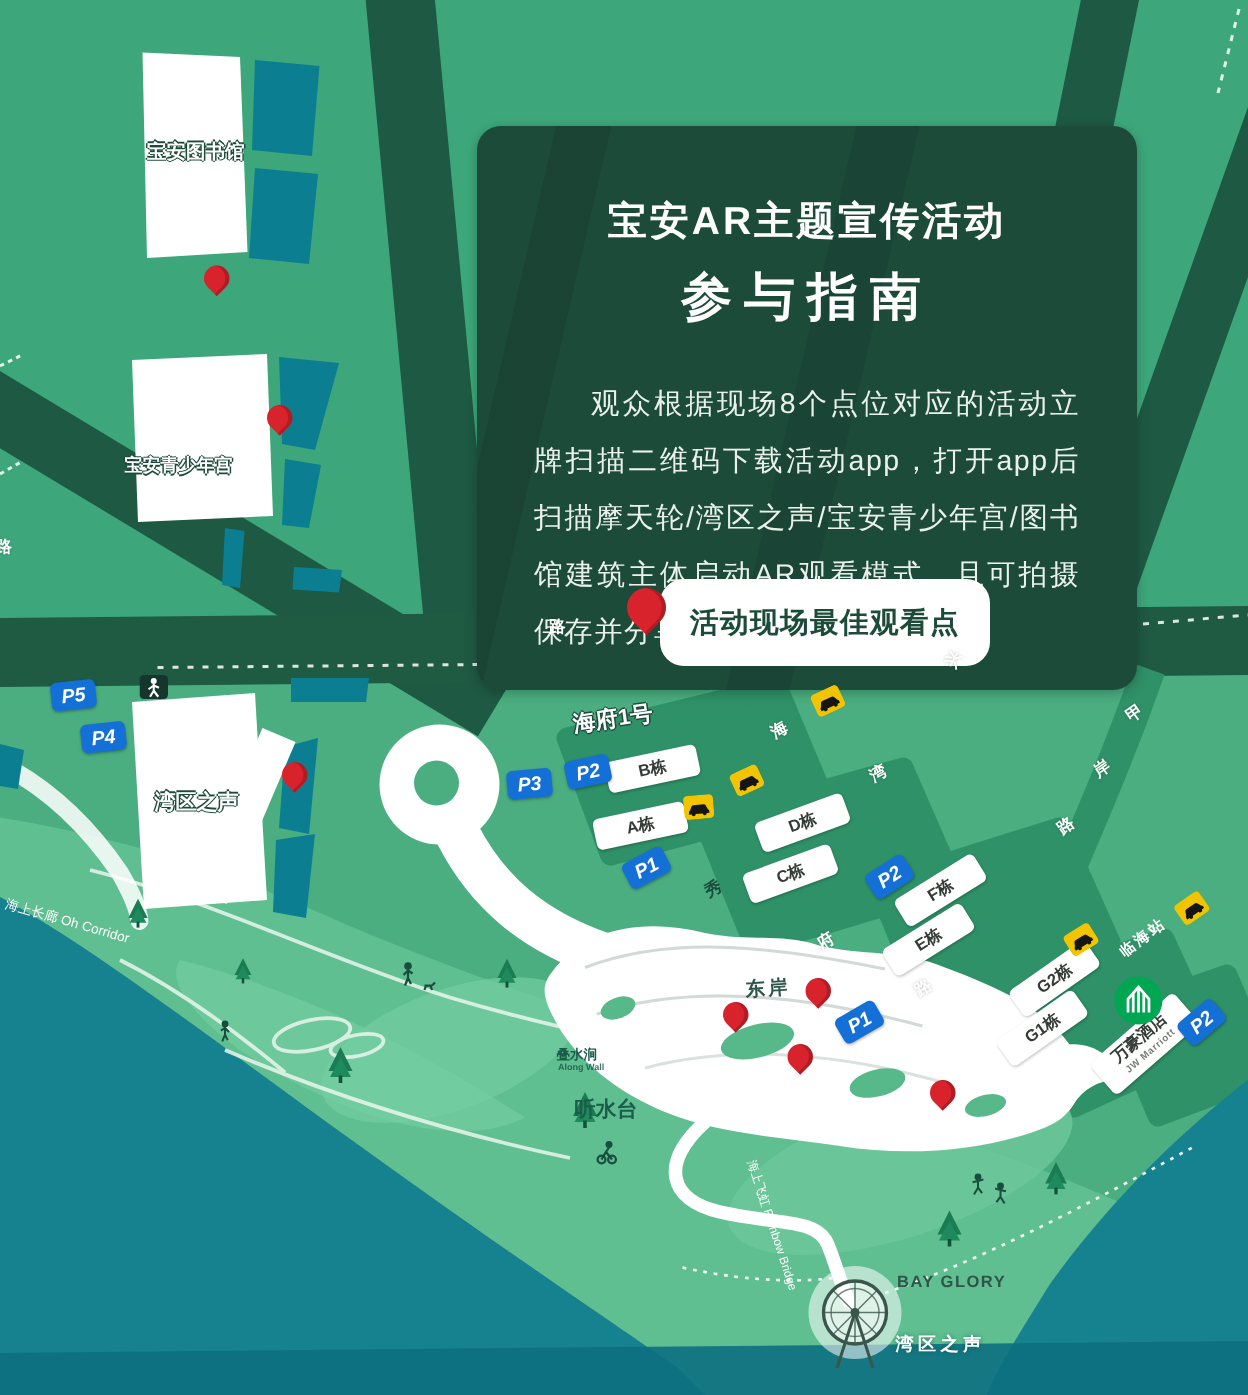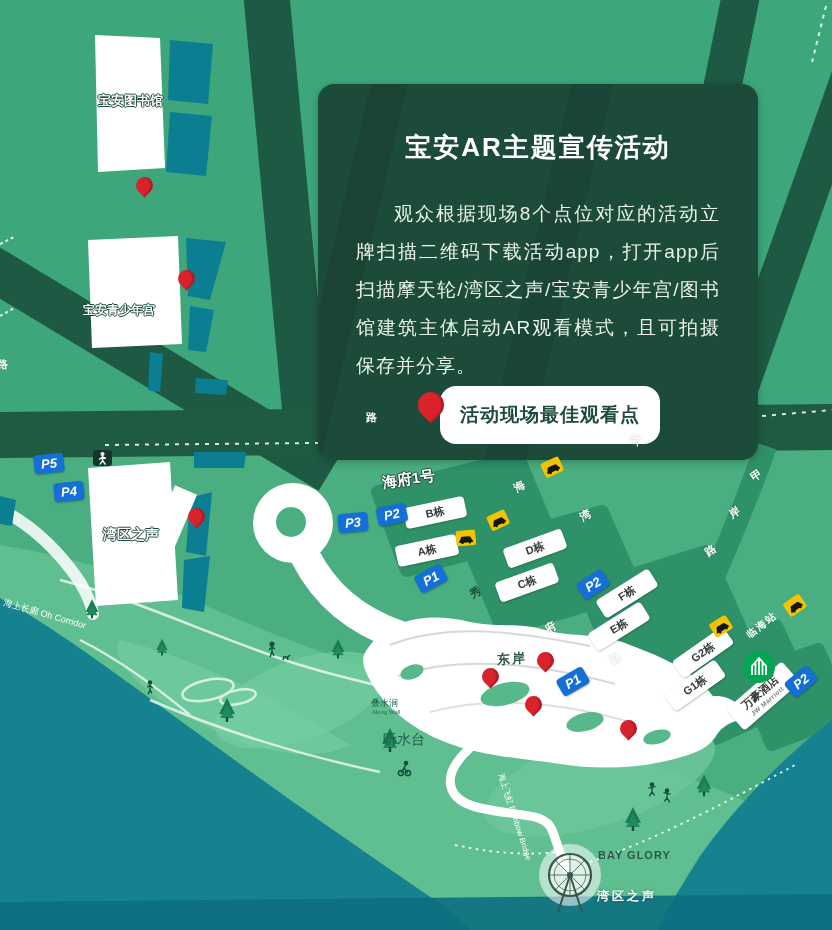--- a/index.html
+++ b/index.html
@@ -39,21 +39,21 @@
      font-size:13px;line-height:17px;padding:1px 7px;border-radius:4px;
      box-shadow:0 1px 2px rgba(0,0,0,.3);transform:rotate(var(--r,0deg));}
   .icon{position:absolute;transform:rotate(var(--r,0deg));}
 
   
   .t{position:absolute;transform:rotate(var(--r,0deg));white-space:nowrap;}
   .outl{color:#fff;font-weight:bold;
         text-shadow:-1px 0 #1d4b3a,1px 0 #1d4b3a,0 -1px #1d4b3a,0 1px #1d4b3a;}
   .rc{position:absolute;color:#fff;font-weight:bold;font-size:11px;
       transform:rotate(var(--r,0deg));text-shadow:0 0 2px rgba(0,0,0,.25);}
-  .parktxt{color:#1c5c4a;font-weight:normal;}
+  .parktxt{color:#1c5c4a;font-weight:bold;}
 </style>
 </head>
 <body>
 
 <div class="stage">
 
 <svg class="base" width="832" height="930" viewBox="0 0 832 930">
 
   <rect x="0" y="0" width="832" height="930" fill="#4aae80"></rect>
   <rect x="0" y="0" width="832" height="412" fill="#3da77b"></rect>
@@ -222,20 +222,21 @@
   <g fill="#fff">
     <polygon points="95,35 160,38 165,168 98,172"></polygon>
     <polygon points="88,240 178,236 182,344 92,348"></polygon>
     <polygon points="88,468 170,462 178,600 96,606"></polygon>
   </g>
   <line x1="186" y1="490" x2="140" y2="598" stroke="#fff" stroke-width="24"></line>
 </svg>
 
 <div class="panel">
   <h1>宝安AR主题宣传活动</h1>
+  <h2>参与指南</h2>
   <p>观众根据现场8个点位对应的活动立牌扫描二维码下载活动app，打开app后扫描摩天轮/湾区之声/宝安青少年宫/图书馆建筑主体启动AR观看模式，且可拍摄保存并分享。</p>
   <div class="badge">
     <span class="pinbox">
           <span class="pin big"></span>
         </span>
     <span class="pill">活动现场最佳观看点</span>
   </div>
 </div>
 
 <div class="t outl" style="left:98px;top:92px;font-size:13px">宝安图书馆</div>

